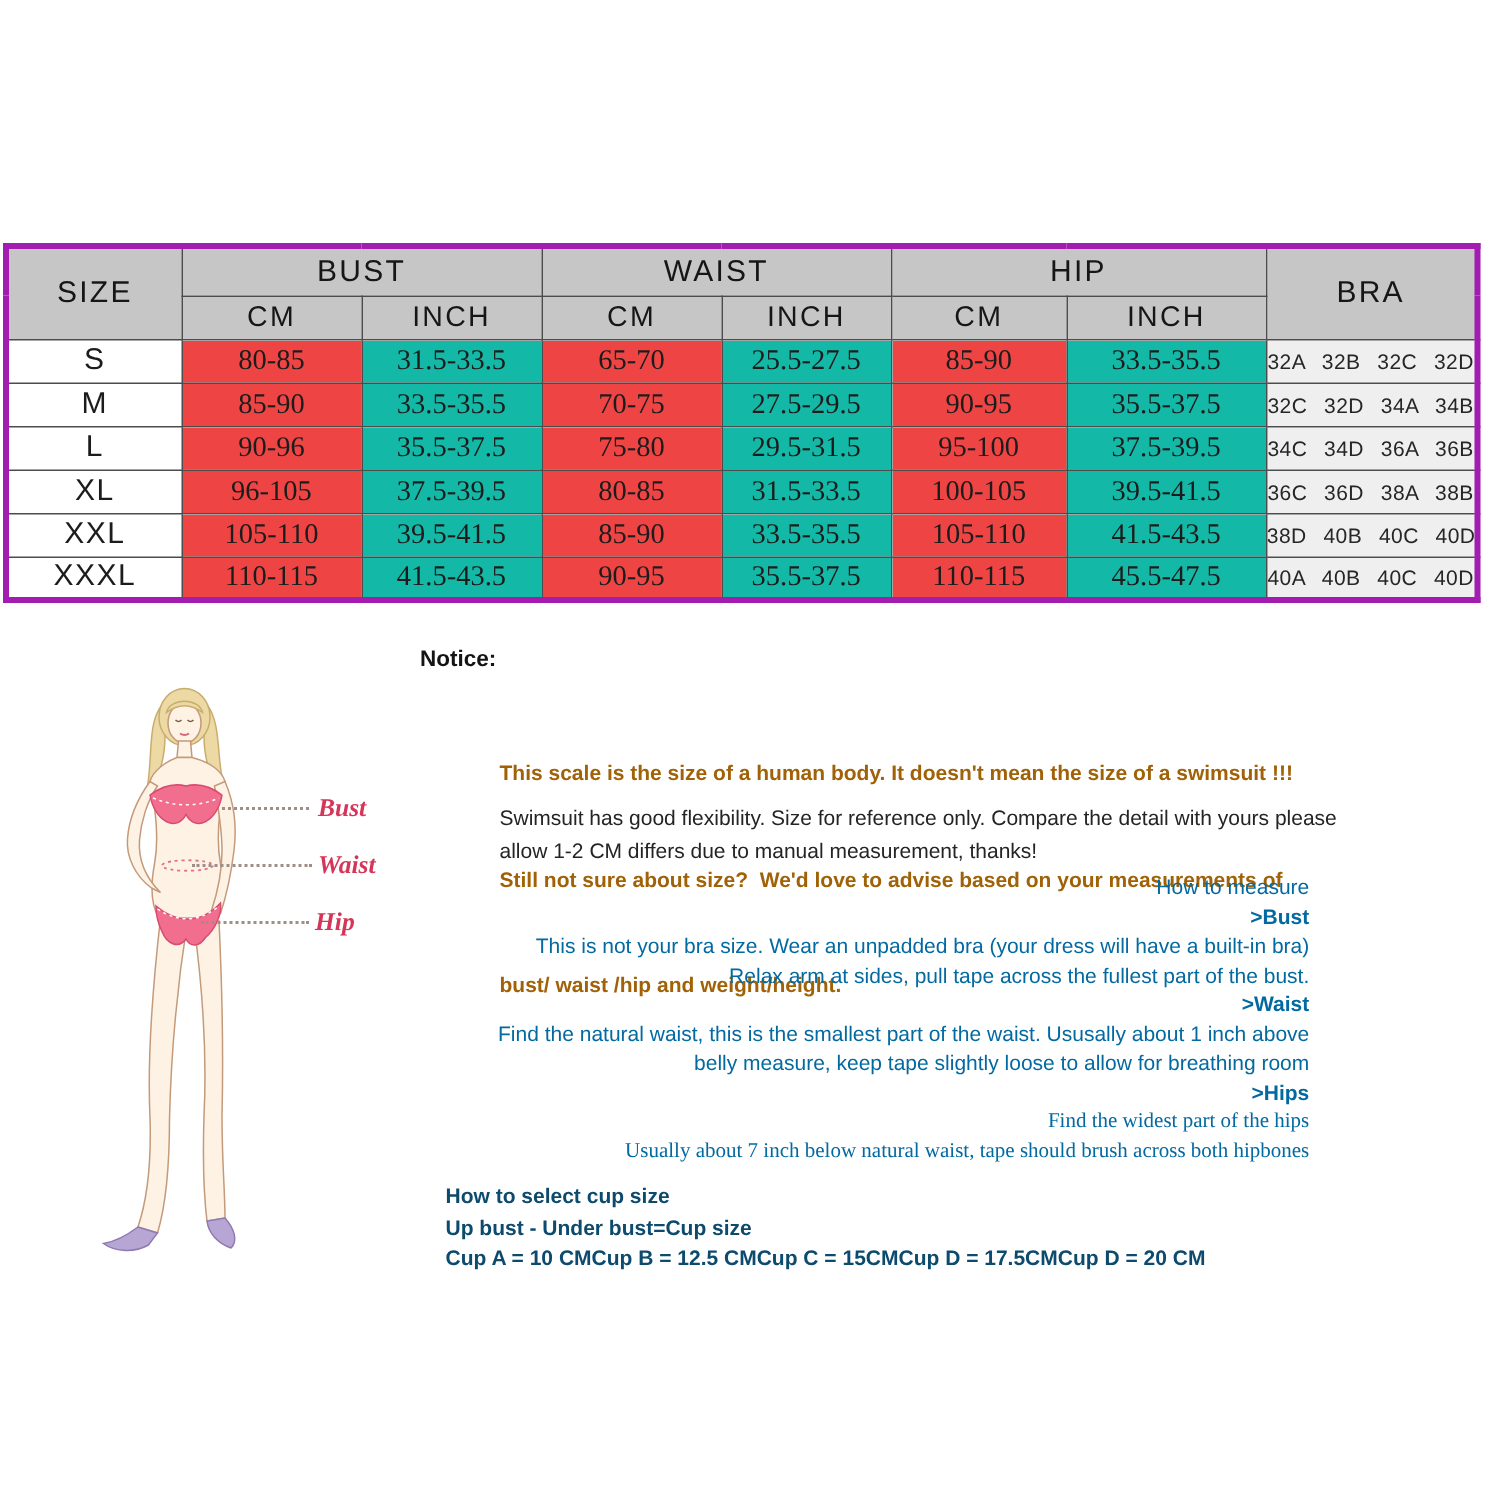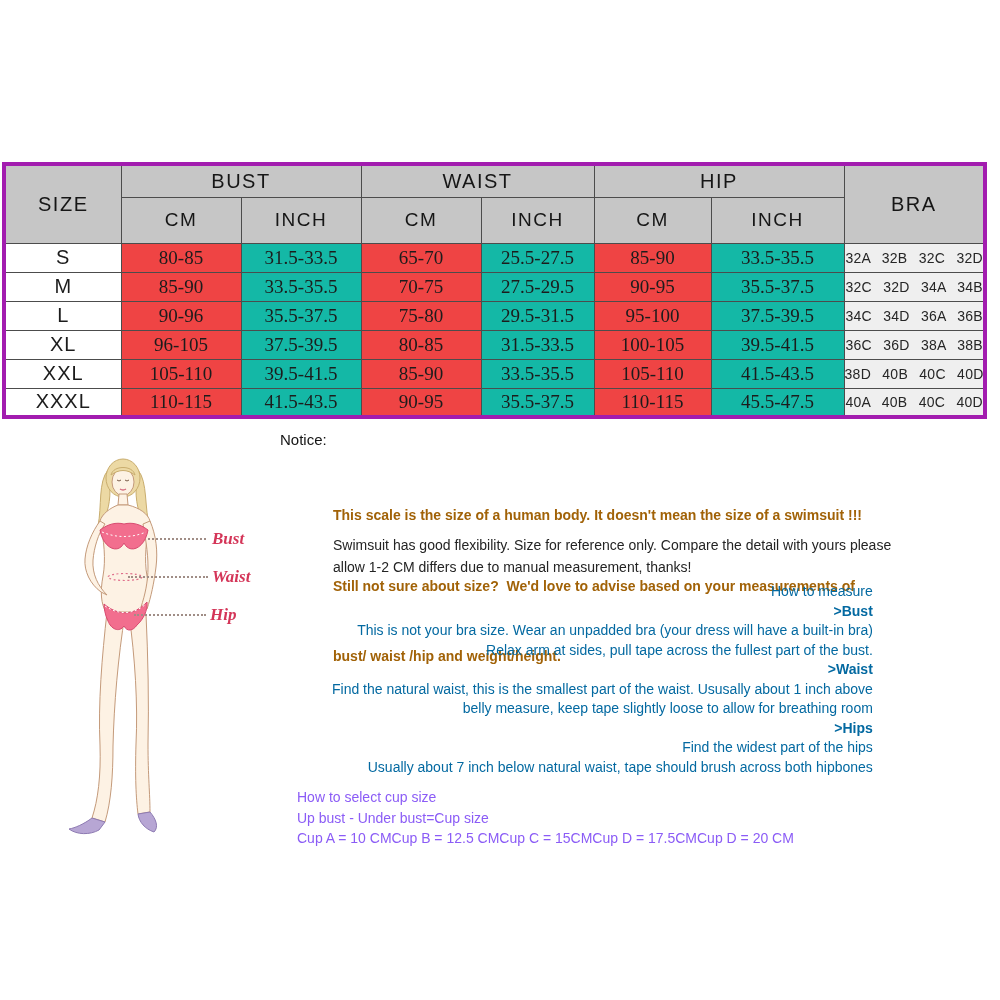--- a/index.html
+++ b/index.html
@@ -15,40 +15,40 @@
   }
   .size-table th,.size-table td{
     border:1px solid #4c4c4c;text-align:center;vertical-align:middle;
     padding:0;overflow:hidden;white-space:nowrap;
   }
   .size-table thead th{
     background:#c6c6c6;font-weight:400;font-size:20px;letter-spacing:1.5px;color:#161616;
   }
   .size-table thead tr.units th{font-size:19px;}
   .size-table thead tr.grp{height:33px;}
-  .size-table thead tr.units{height:46px;}
+  .size-table thead tr.units{height:29px;}
   .size-table tbody tr{height:29px;}
   td.size-cell{font-size:20px;letter-spacing:1px;background:#ffffff;}
   td.range-cell{
     font-family:"Liberation Serif","DejaVu Serif",serif;font-size:19px;background:#ef4444;
   }
   td.inch{background:#14b8a6;}
   td.bra-cell{
-    background:#efefef;font-size:14px;letter-spacing:.3px;word-spacing:7px;color:#262626;text-align:right;
+    background:#efefef;font-size:14px;letter-spacing:.3px;word-spacing:7px;color:#262626;
   }
   
   .abs{position:absolute;}
-  .notice-title{left:280px;top:431px;font-size:15px;font-weight:400;color:#141414;}
+  .notice-title{left:280px;top:431px;font-size:15px;font-weight:700;color:#141414;}
   .intro{left:333px;top:457px;font-size:14px;font-weight:700;line-height:23.5px;color:#a16207;white-space:pre;}
   .flexnote{left:333px;top:534px;font-size:14px;line-height:22px;color:#242424;}
   .measure{left:297px;top:582px;font-size:14px;line-height:19.5px;color:#0369a1;text-align:right;}
   .measure .hd{font-weight:700;margin-left:2px;margin-top:0;}
   .measure .d1{margin-left:35px;}
-  .measure .d2{margin-left:26px;}
-  .cup{left:297px;top:787px;font-size:14px;line-height:20.5px;font-weight:400;color:#8b5cf6;}
+  .measure .d2{margin-left:26px;font-family:Liberation Serif, serif;}
+  .cup{left:297px;top:787px;font-size:14px;line-height:20.5px;font-weight:700;color:#0c4a6e;}
   .cup-items{display:flex;}
   
   .fig-wrap{left:48px;top:448px;width:230px;height:410px;}
   .dash{border-top:2px dotted #a08d86;height:0;}
   .dash-bust{left:148px;top:538px;width:58px;}
   .dash-waist{left:128px;top:576px;width:80px;}
   .dash-hip{left:134px;top:614px;width:72px;}
   .fig-label{
     font-family:"Liberation Serif","DejaVu Serif",serif;font-style:italic;font-weight:700;
     font-size:17px;color:#d43558;line-height:17px;

